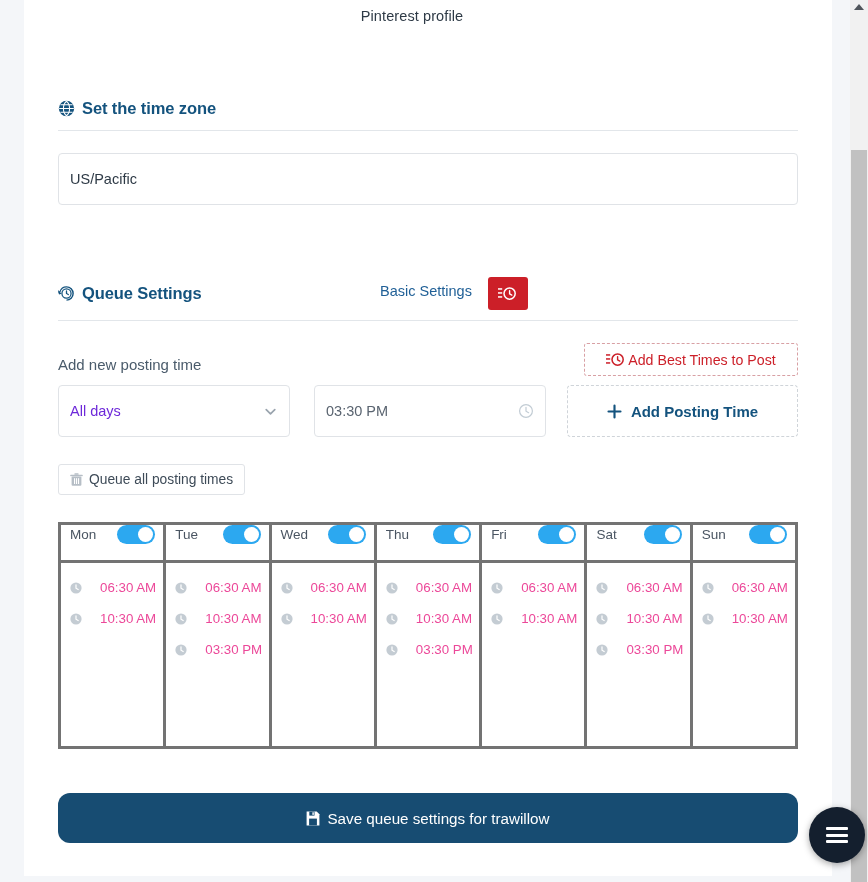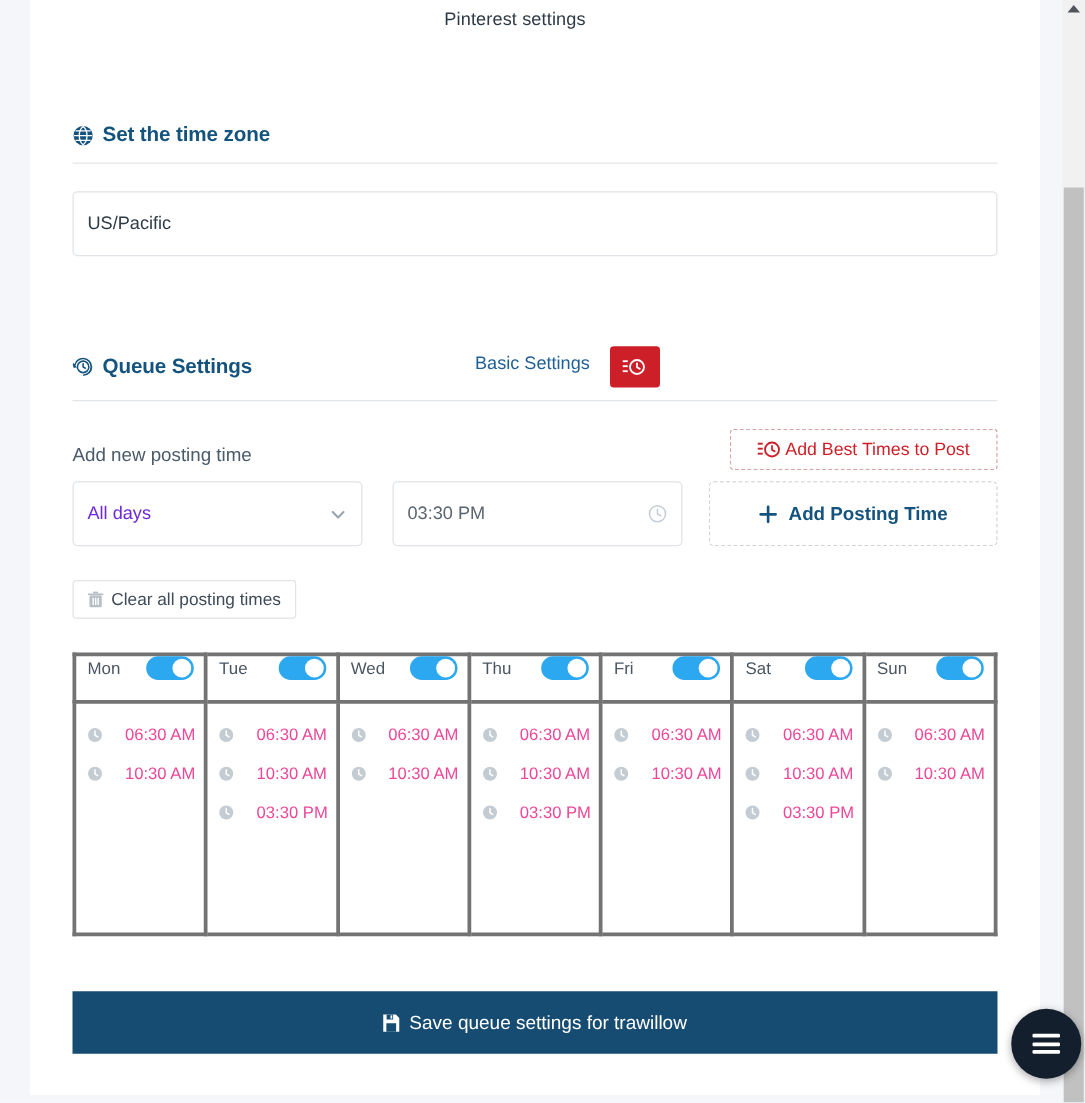--- a/index.html
+++ b/index.html
@@ -121,21 +121,21 @@
   .sched .bd { padding: 9px 0 0 0; height: 186px; }
   .tslot {
     display: flex; align-items: center; gap: 18px;
     padding: 0 0 0 9px; height: 31px;
     font-size: 13.3px; color: #ec4899;
   }
 
   
   .btn-save {
     position: absolute; left: 34px; top: 793px; width: 740px; height: 50px;
-    background: #174c72; border-radius: 0; color: #fff;
+    background: #174c72; border-radius: 12px; color: #fff;
     display: flex; align-items: center; justify-content: center; gap: 7px;
     font-size: 15.2px; cursor: pointer;
   }
 
   
   .fab {
     position: absolute; left: 809px; top: 807px; width: 56px; height: 56px;
     border-radius: 50%; background: #141f2e;
     display: flex; align-items: center; justify-content: center;
     box-shadow: 0 2px 7px rgba(0,0,0,.35); cursor: pointer; z-index: 40;
@@ -150,21 +150,21 @@
   .sb-thumb { position: absolute; left: 1px; top: 150px; width: 16px; height: 735px; background: #c1c1c1; border-radius: 0; cursor: pointer; }
 </style>
 </head>
 <body>
 
 <div id="page">
 
   <div id="card">
     <div class="inner">
 
-      <div class="profile-caption">Pinterest settings</div>
+      <div class="profile-caption">Pinterest profile</div>
 
       <div class="section-head" style="left:34px; top:99px;">
         <span style="display:inline-flex;width:17px;height:17px;">
           <svg width="17" height="17" viewBox="0 0 16 16">
             <circle cx="8" cy="8" r="7.2" fill="#14537e"></circle>
             <path d="M8 1.2c-1.9 1.5-2.9 3.9-2.9 6.8S6.1 13.3 8 14.8c1.9-1.5 2.9-3.9 2.9-6.8S9.9 2.7 8 1.2z" fill="none" stroke="#ffffff" stroke-width="1"></path>
             <path d="M1.1 8h13.8M2.3 4.4h11.4M2.3 11.6h11.4" stroke="#ffffff" stroke-width="1" fill="none"></path>
           </svg>
         </span>
         <span class="stitle">Set the time zone</span>
@@ -249,21 +249,21 @@
         <span style="display:inline-flex;width:13px;height:14px;">
           <svg width="13" height="14" viewBox="0 0 13 14">
             <rect x="1.6" y="3.4" width="9.8" height="9.4" rx="1" fill="#b6bec6"></rect>
             <rect x="0.2" y="1.7" width="12.6" height="1.5" rx="0.6" fill="#b6bec6"></rect>
             <rect x="4.4" y="0.2" width="4.2" height="1.6" rx="0.6" fill="#b6bec6"></rect>
             <rect x="4" y="5.2" width="1.1" height="5.8" fill="#ffffff"></rect>
             <rect x="6" y="5.2" width="1.1" height="5.8" fill="#ffffff"></rect>
             <rect x="8" y="5.2" width="1.1" height="5.8" fill="#ffffff"></rect>
           </svg>
         </span>
-        <span>Clear all posting times</span>
+        <span>Queue all posting times</span>
       </div>
 
       <table class="sched">
         <tbody>
           <tr id="sched-head">
               <td class="hd">
                 <div class="hdrow">
                   <span class="dayname">Mon</span>
                   <span class="toggle">
                     <span class="knob"></span>

